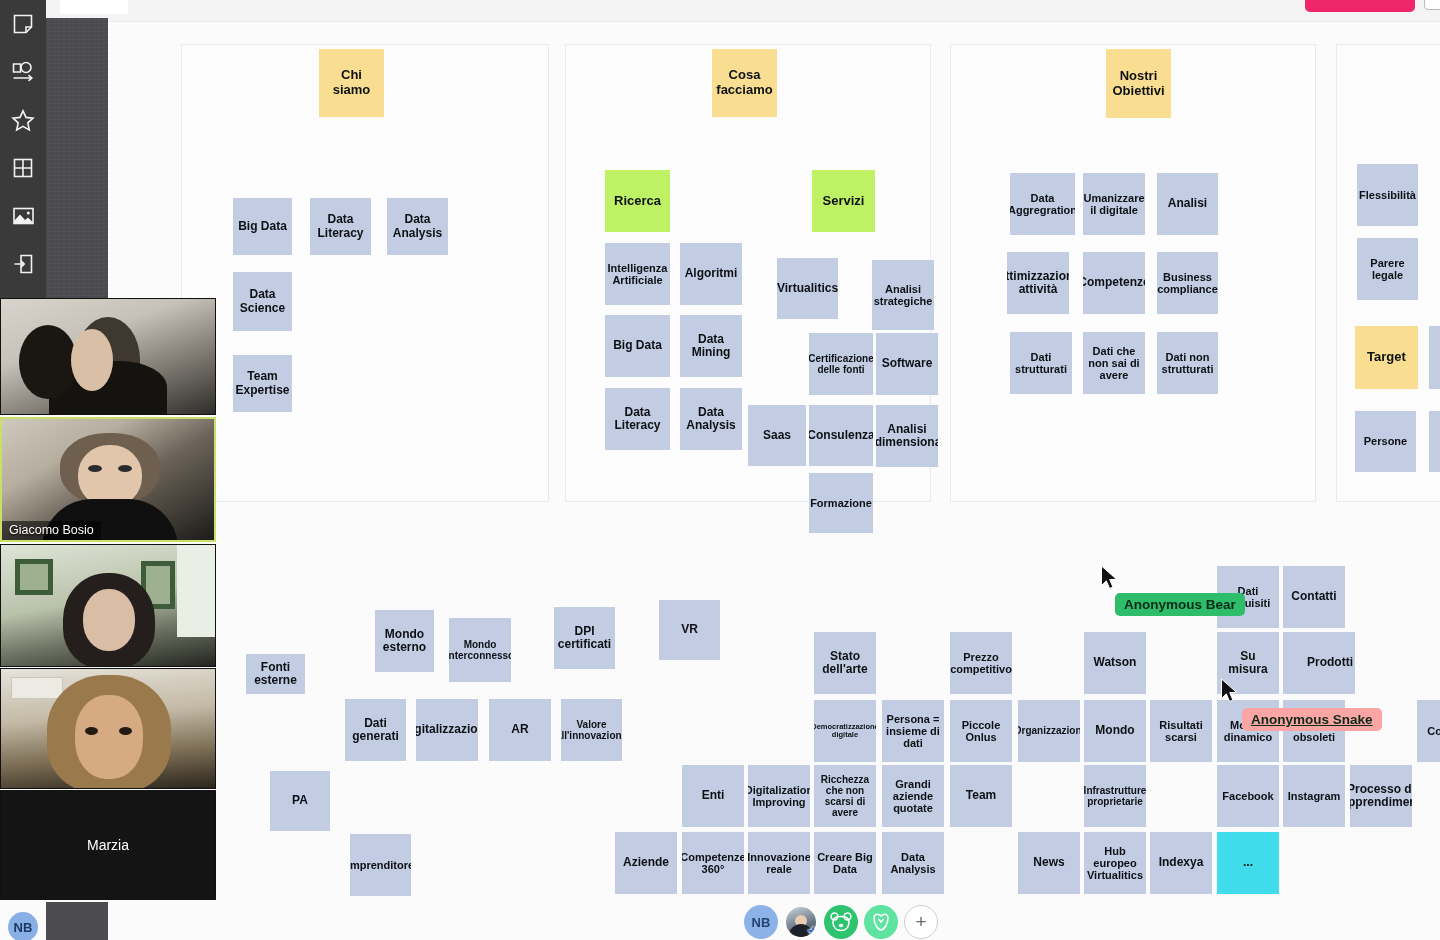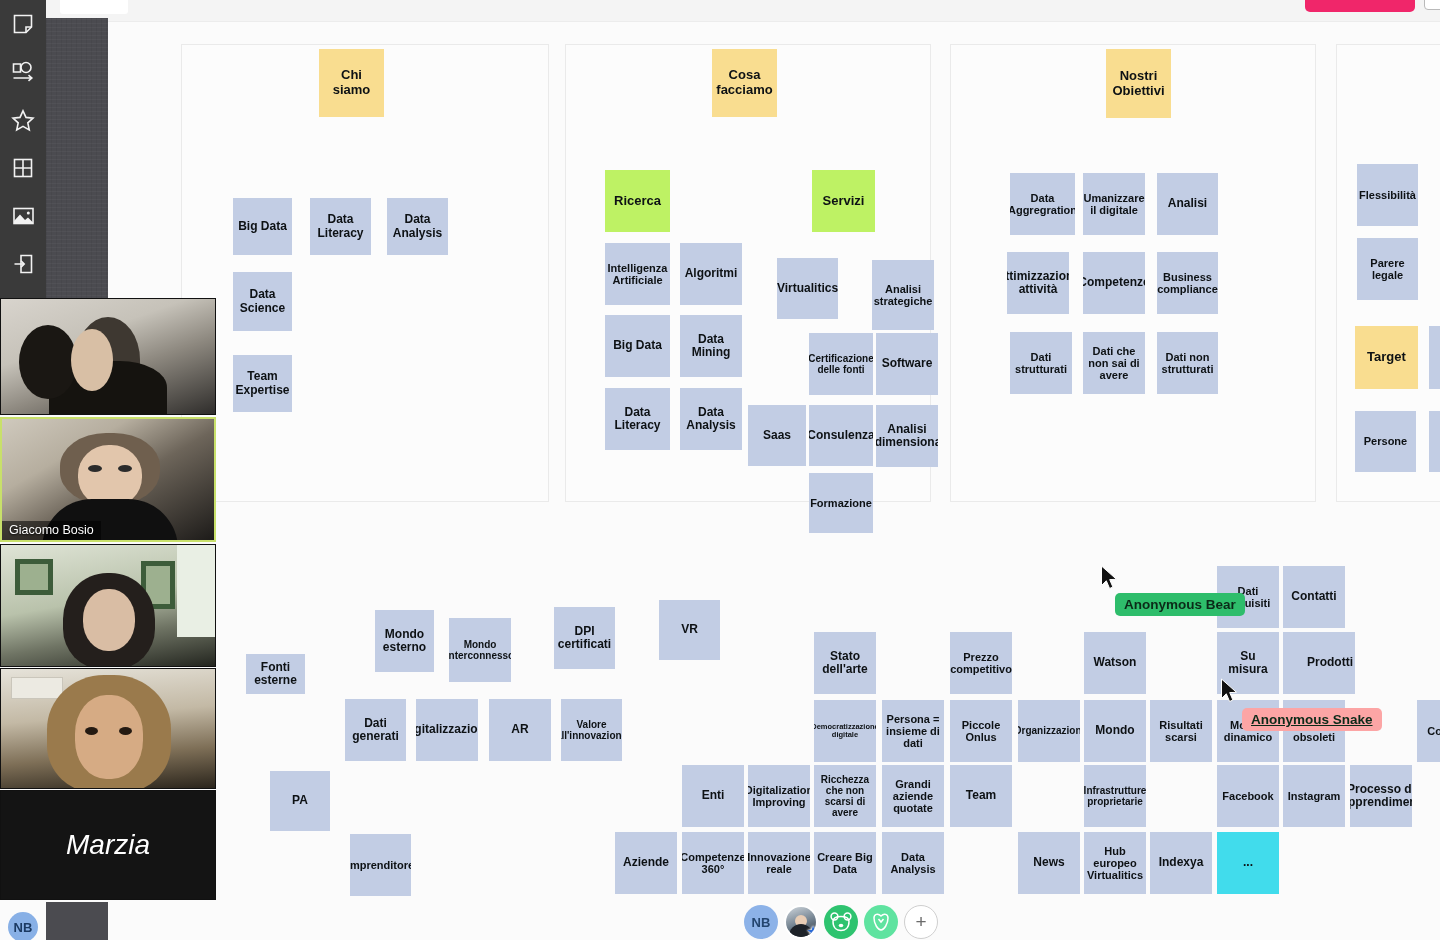--- a/index.html
+++ b/index.html
@@ -88,21 +88,21 @@
     position:absolute; left:0; bottom:0; padding:2px 7px 3px 7px;
     color:#fff; font-size:12.5px; background:rgba(0,0,0,0.55);
     text-shadow:0 1px 2px rgba(0,0,0,.9);
   }
   #v1 { top:0;   height:117px; background:linear-gradient(160deg,#d8d4cd 0%,#c6c2b9 35%,#8d887f 60%,#2f2d2b 100%); border:1px solid #111; }
   #v2 { top:119px; height:125px; background:linear-gradient(150deg,#cfc9bd 0%,#b6ae9f 30%,#6d655a 55%,#1d1b19 100%); border:2px solid #c8e06a; }
   #v3 { top:246px; height:123px; background:linear-gradient(170deg,#dfe4d6 0%,#b9c2ab 45%,#6f7464 70%,#23251f 100%); border:1px solid #111; }
   #v4 { top:370px; height:121px; background:linear-gradient(175deg,#e6e3da 0%,#c3b9a5 40%,#7e6f57 70%,#2b251c 100%); border:1px solid #111; }
   #v5 { top:492px; height:110px; background:#141414; border:1px solid #111;
         display:flex; align-items:center; justify-content:center; }
-  #v5 .bigname { color:#fff; font-size:28px;font-style:italic; }
+  #v5 .bigname { color:#fff; font-size:14px; }
 
   .vface {
     position:absolute; left:50%; transform:translateX(-50%);
     border-radius:50% 50% 45% 45%;
   }
 
   #nbbadge {
     position:absolute; left:8px; top:912px; width:30px; height:30px; border-radius:50%;
     background:#88b0e6; color:#1b3a63; font-size:13px; font-weight:bold;
     display:flex; align-items:center; justify-content:center; z-index:46;

